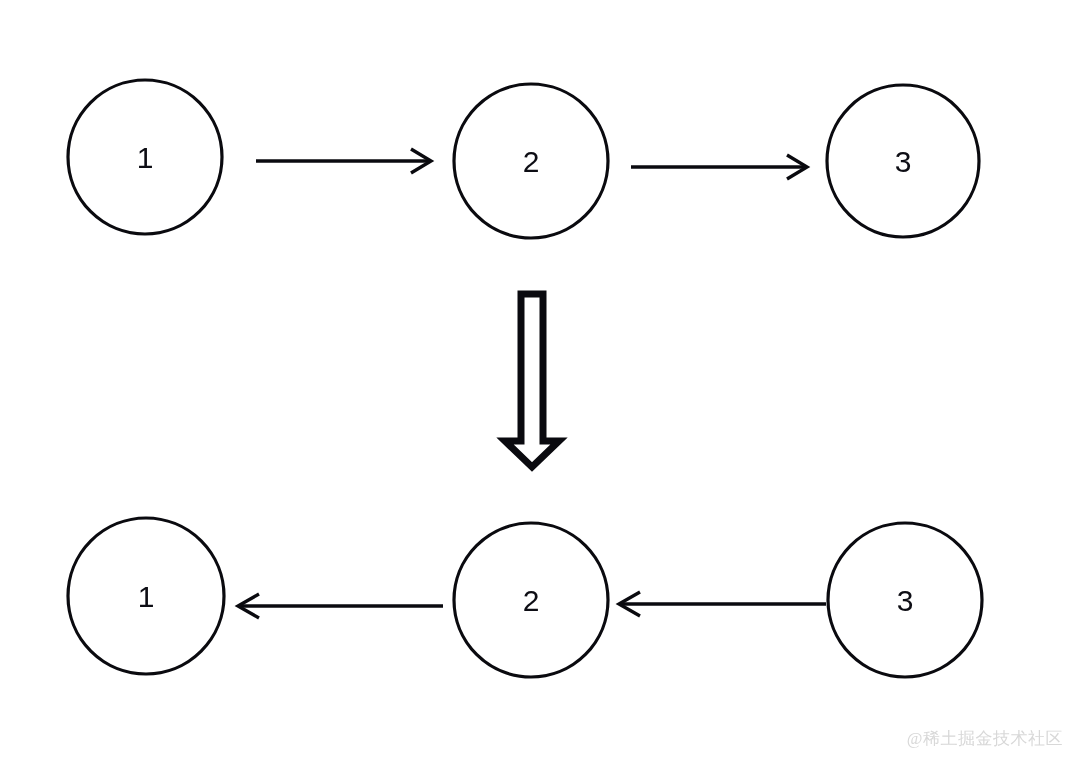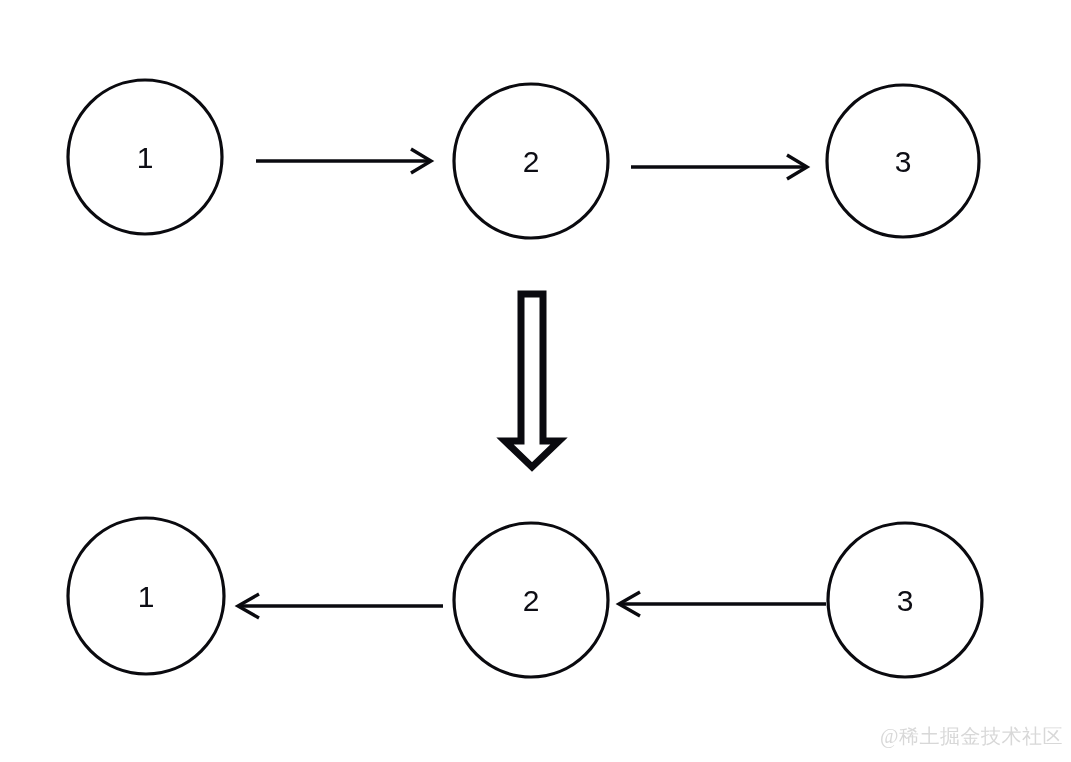--- a/index.html
+++ b/index.html
@@ -51,21 +51,21 @@
     fill: #ffffff;
     stroke: #0a0a0f;
     stroke-width: 7;
     stroke-linejoin: miter;
   }
   .watermark-text {
     position: absolute;
     right: 8px;
     bottom: 12px;
     font-family: "Liberation Serif", "DejaVu Serif", serif;
-    font-size: 20px;
+    font-size: 17px;
     color: #d8d8d8;
     letter-spacing: 0.5px;
     white-space: nowrap;
     user-select: none;
   }
 </style>
 </head>
 <body>
 
 <svg id="diagram-canvas" viewBox="0 0 1071 762">

